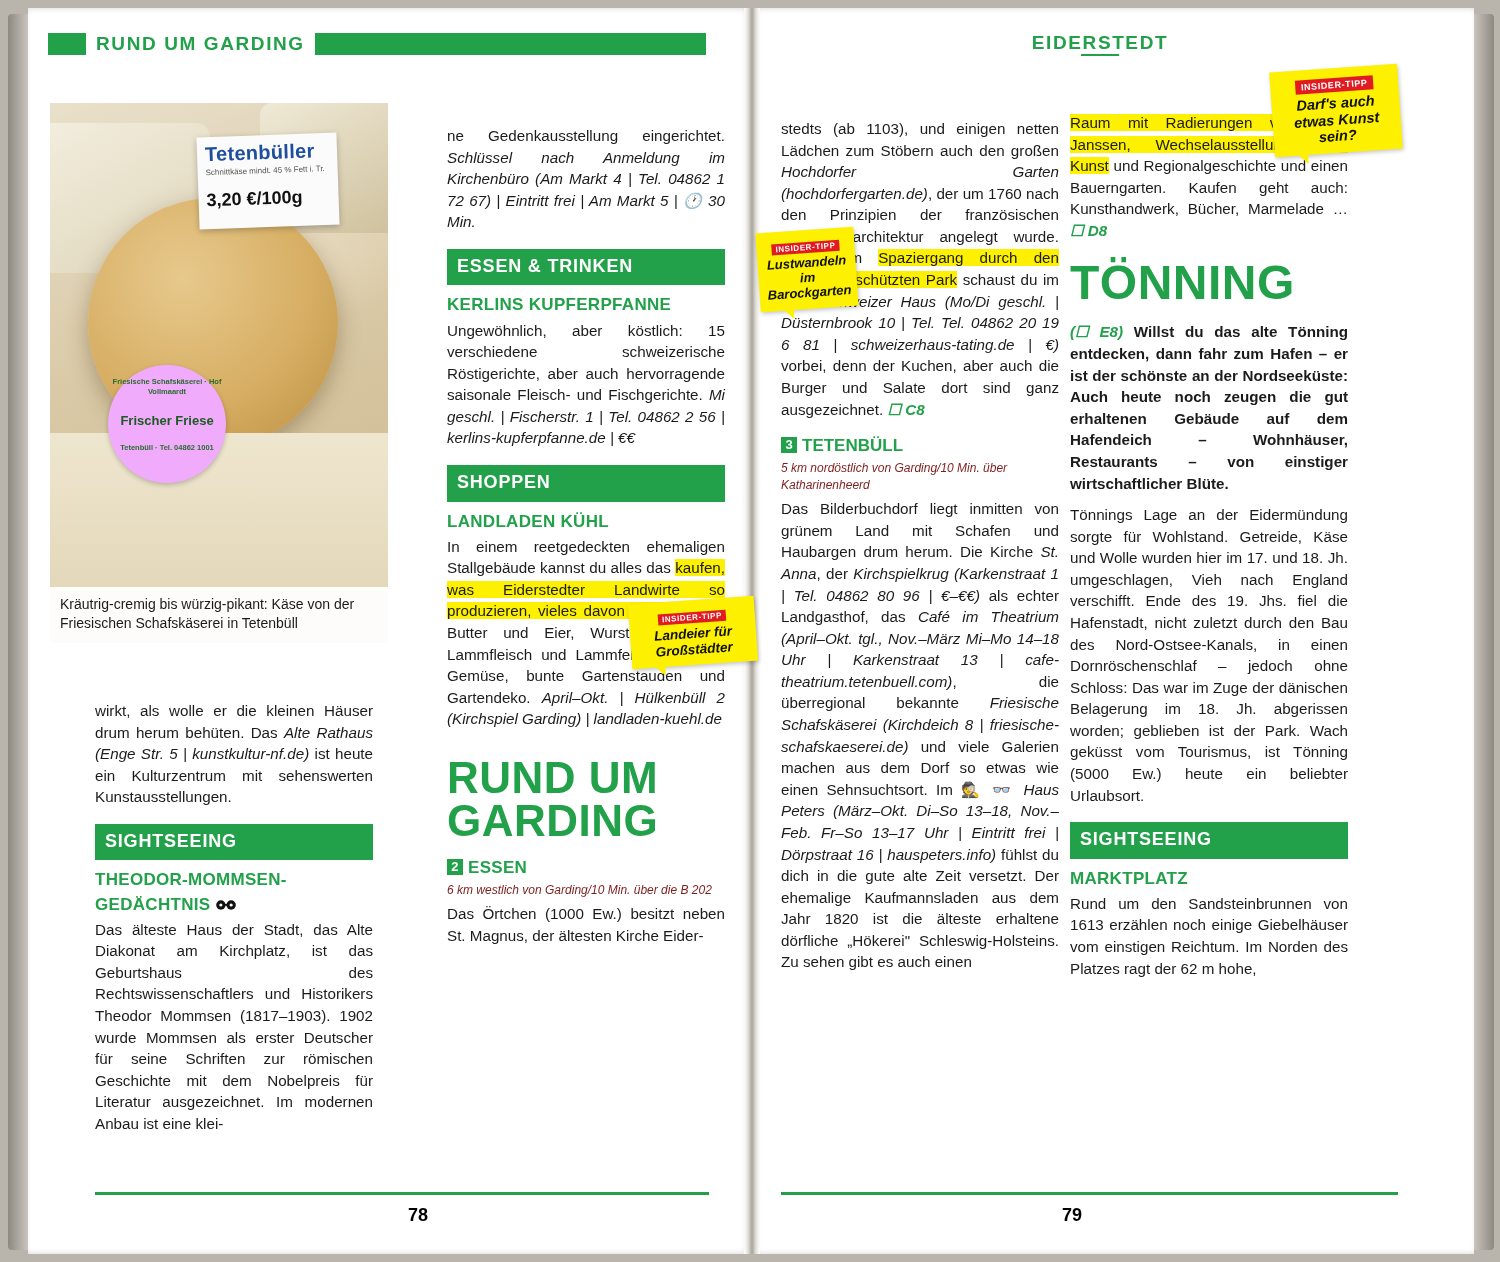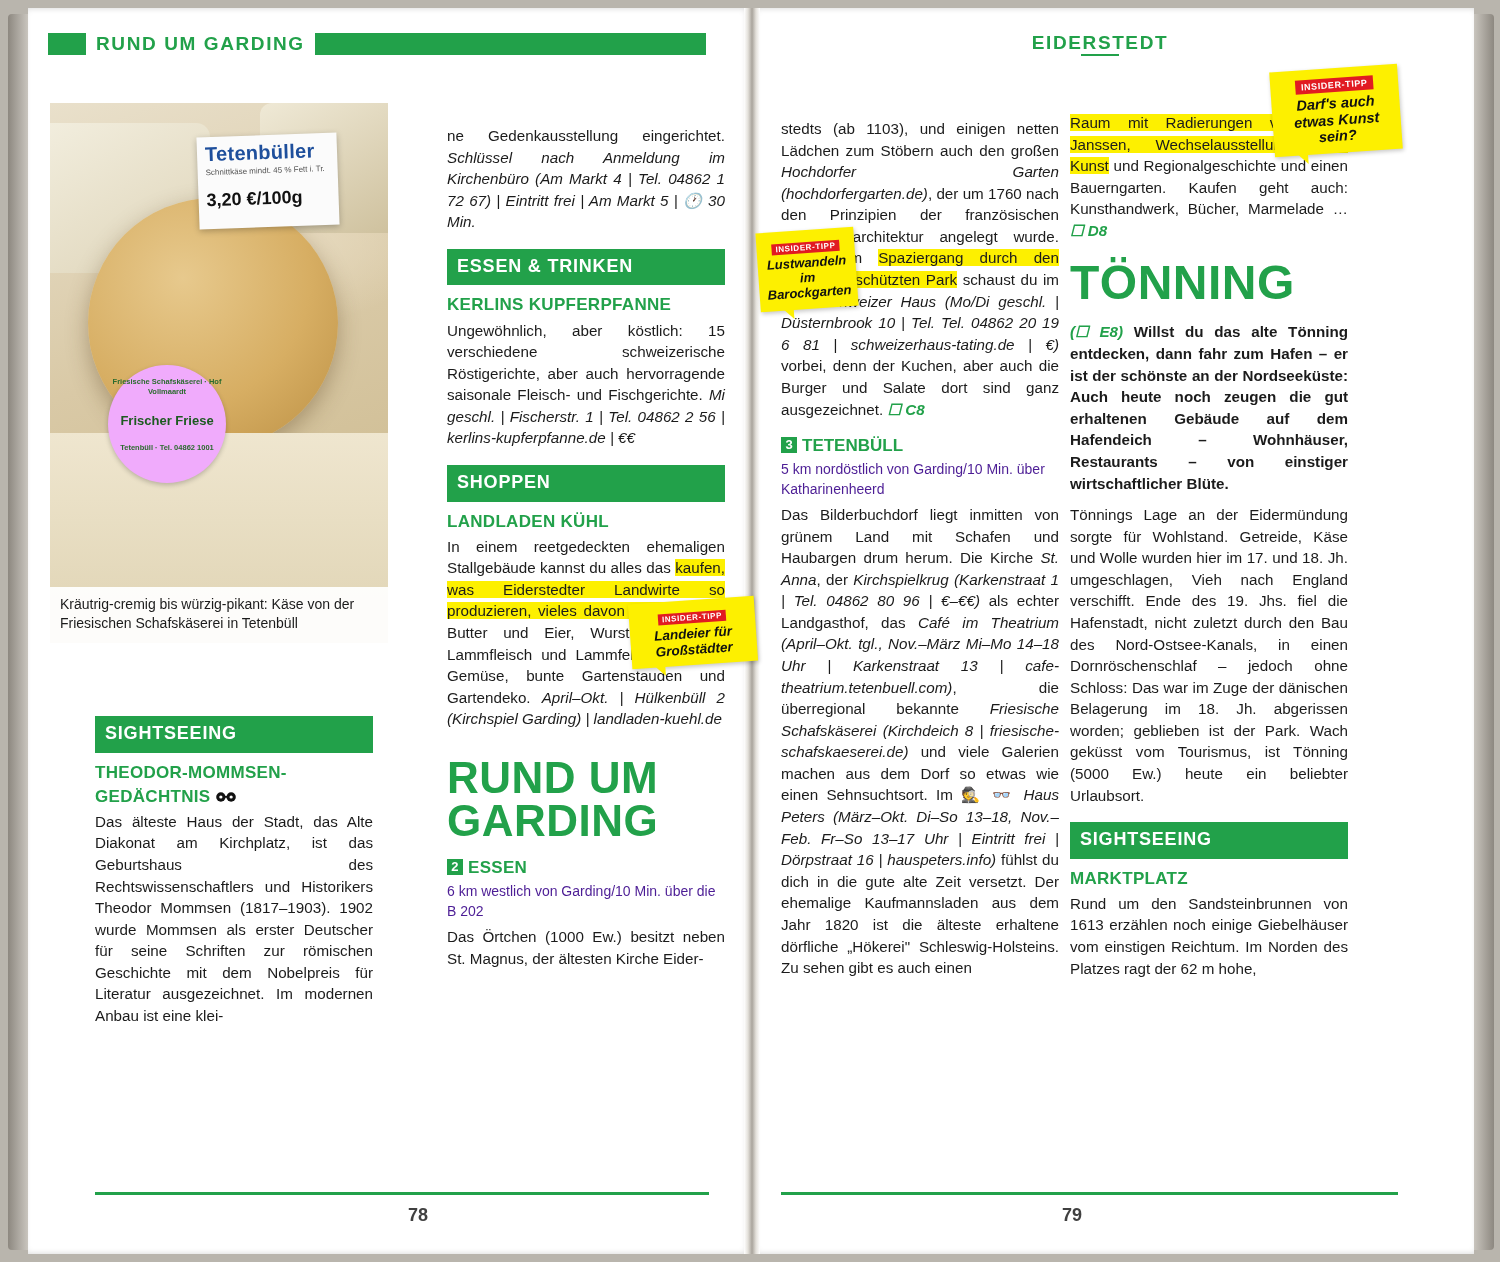--- a/index.html
+++ b/index.html
@@ -64,21 +64,21 @@
     color:#22a14a;font-weight:bold;font-size:48px;line-height:1;letter-spacing:.5px;
     margin:18px 0 14px 0;text-transform:uppercase;
   }
   .lead{font-weight:bold;}
   .num{
     display:inline-block;background:#22a14a;color:#fff;font-weight:bold;font-size:13px;
     width:16px;height:16px;line-height:16px;text-align:center;margin-right:5px;
     vertical-align:2px;
   }
   .poi{color:#22a14a;font-weight:bold;font-size:17px;margin:14px 0 2px 0;}
-  .sub-ital{font-size:14px;color:#4c1d95;margin:0 0 4px 0;}
+  .sub-ital{font-style:italic;font-size:12px;color:#7f1d1d;margin:0 0 4px 0;}
   .mapref{color:#22a14a;font-style:italic;font-weight:bold;white-space:nowrap;}
 
   
   .photo{
     position:absolute;left:50px;top:103px;width:338px;height:540px;overflow:hidden;
     background:#d8cfbe;
   }
   .photo .bg{position:absolute;inset:0;
     background:
       radial-gradient(ellipse 150px 90px at 30% 78%, #efe7d6 0%, rgba(239,231,214,0) 70%),
@@ -135,21 +135,21 @@
   }
   .tip .ttxt{font-weight:bold;font-size:14.5px;line-height:1.15;color:#111;font-style:italic;}
   .tip:after{
     content:"";position:absolute;bottom:-9px;left:22px;width:0;height:0;
     border-left:11px solid transparent;border-right:0 solid transparent;border-top:11px solid #fdf000;
   }
   .tip-a{left:1272px;top:68px;width:112px;}
   .tip-b{left:758px;top:230px;width:82px;}
   .tip-c{left:630px;top:600px;width:110px;}
 
-  .pagenum{position:absolute;font-weight:bold;font-size:18px;color:#404040;}
+  .pagenum{position:absolute;font-weight:bold;font-size:18px;color:#000000;}
   .pn-left{left:408px;top:1205px;}
   .pn-right{left:1062px;top:1205px;}
   .footrule{position:absolute;height:3px;background:#22a14a;}
   .fr-l{left:95px;top:1192px;width:614px;}
   .fr-r{left:781px;top:1192px;width:617px;}
 
   .eye{display:inline-block;width:22px;height:12px;vertical-align:-1px;}
 </style>
 </head>
 <body>
@@ -188,20 +188,21 @@
     </div>
     <div class="round-label">
       <div class="rl1">Friesische Schafskäserei · Hof Vollmaardt</div>
       <div class="rl2">Frischer Friese</div>
       <div class="rl1" style="margin-top:14px">Tetenbüll · Tel. 04862 1001</div>
     </div>
     <div class="photo-caption">Kräutrig-cremig bis würzig-pikant: Käse von der Friesischen Schafskäserei in Tetenbüll</div>
   </div>
 
   <div class="col c1" style="top:700px">
+    <p><span>wirkt, als wolle er die kleinen Häuser drum herum behüten. Das </span><span class="ital">Alte Rathaus (Enge Str. 5 | kunstkultur-nf.de)</span><span> ist heute ein Kulturzentrum mit sehenswerten Kunstausstellungen.</span></p>
     <div class="greenbar">SIGHTSEEING</div>
     <div class="subhead"><span>THEODOR-MOMMSEN-GEDÄCHTNIS</span>
       <svg class="eye" viewBox="0 0 30 16">
           <circle cx="8" cy="8" r="6.4" fill="#111"></circle>
           <circle cx="22" cy="8" r="6.4" fill="#111"></circle>
           <rect x="13" y="6.6" width="4" height="2.4" fill="#111"></rect>
           <circle cx="8" cy="8" r="2.2" fill="#fff"></circle>
           <circle cx="22" cy="8" r="2.2" fill="#fff"></circle>
         </svg>
     </div>

